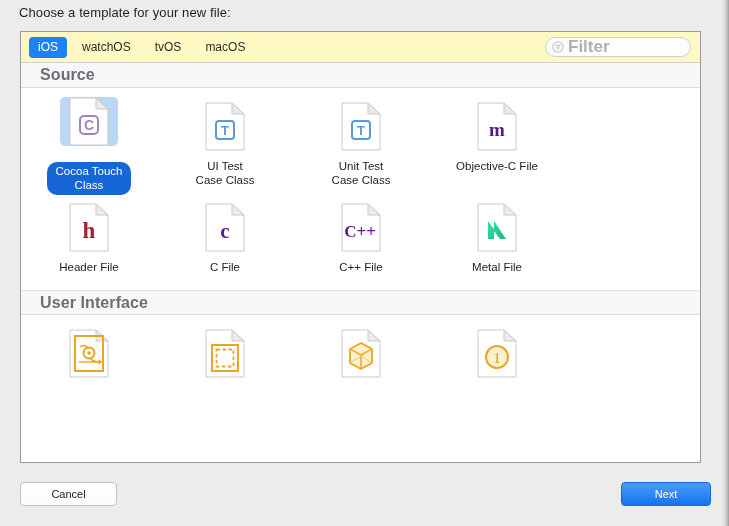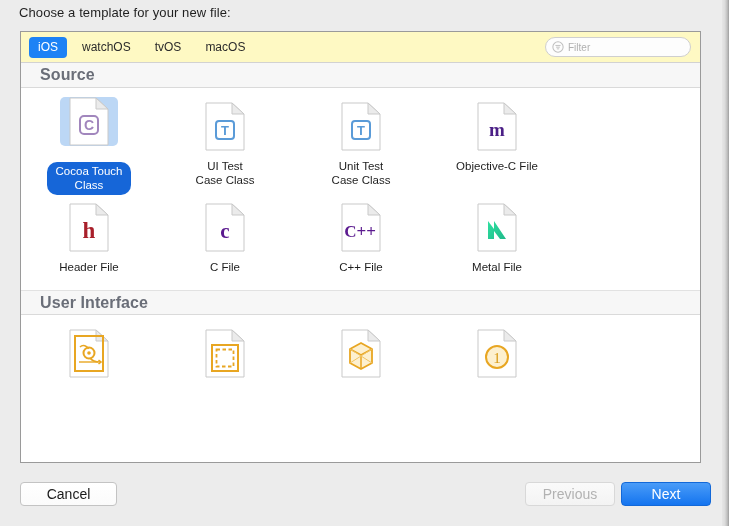--- a/index.html
+++ b/index.html
@@ -86,22 +86,23 @@
     display: flex;
     align-items: center;
     padding-left: 6px;
   }
   #filter-icon {
     width: 12px; height: 12px;
     flex: 0 0 auto;
     margin-right: 4px;
   }
   #filter-placeholder {
-    font-size: 10px;
+    font-size: 17px;
     color: #b0b0b0;
+    font-weight: bold;
   }
 
   
   .section-header {
     height: 25px;
     box-sizing: border-box;
     background: #f7f7f7;
     border-top: 1px solid #e2e2e2;
     border-bottom: 1px solid #dadada;
     display: flex;
@@ -173,21 +174,21 @@
   #button-bar {
     position: absolute;
     left: 0;
     top: 472px;
     width: 722px;
     height: 54px;
   }
   .btn {
     position: absolute;
     box-sizing: border-box;
-    font-size: 14px;
+    font-size: 11px;
     display: flex;
     align-items: center;
     justify-content: center;
     border-radius: 4px;
     cursor: default;
     user-select: none;
   }
   #cancel-button {
     left: 20px;
     top: 10px;
@@ -428,15 +429,14 @@
       </div>
 
     </div>
 
   </div>
 
 </div>
 
 <div id="button-bar">
   <div class="btn" id="cancel-button">Cancel</div>
-  <div class="btn" id="previous-button">Previous</div>
   <div class="btn" id="next-button">Next</div>
 </div>
 
 </body></html>

